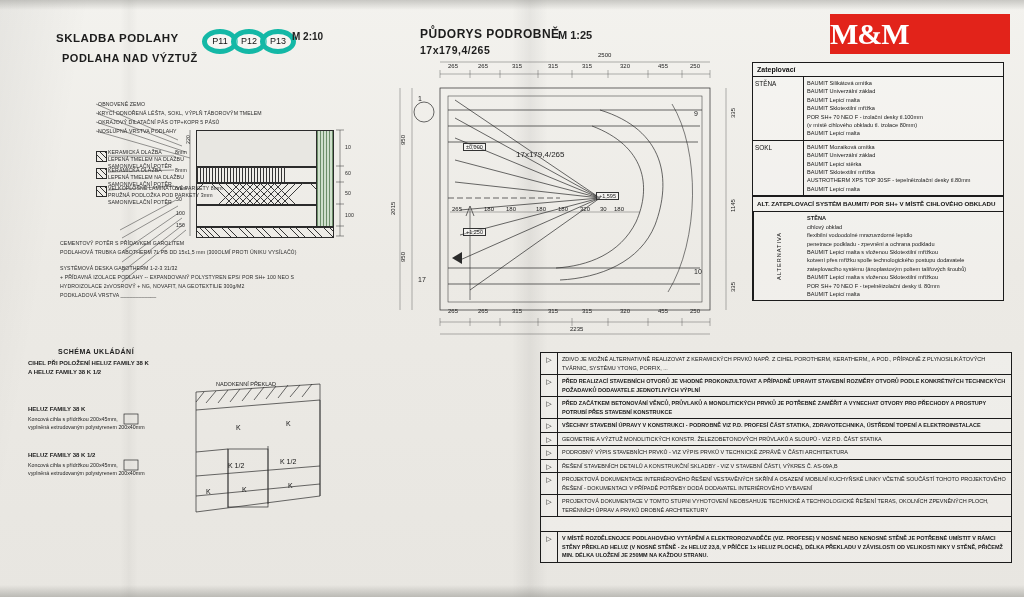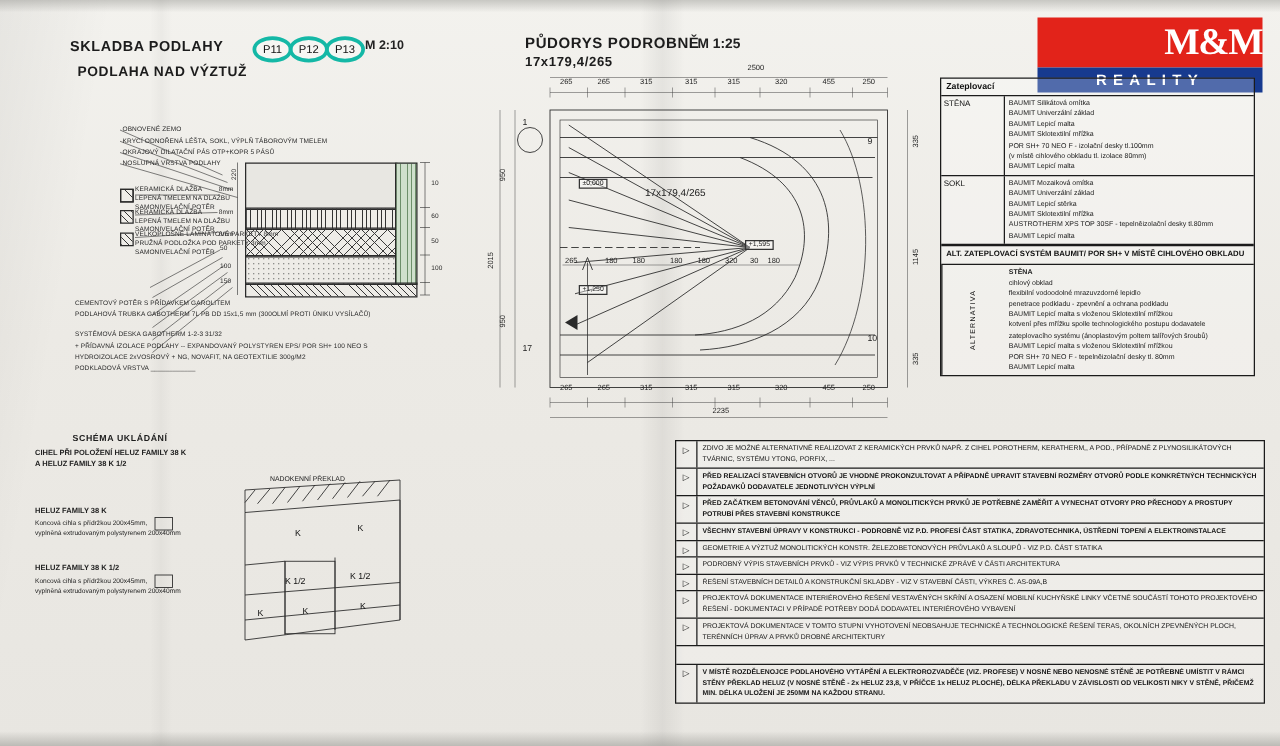--- a/index.html
+++ b/index.html
@@ -35,21 +35,21 @@
     position:absolute;left:0;bottom:0;width:1024px;height:12px;
     background:linear-gradient(0deg,rgba(120,120,115,0.4),rgba(255,255,255,0));
   }
 
   .ttl{position:absolute;font-weight:bold;color:#1c1c1c;letter-spacing:.5px;}
   .txt{position:absolute;color:#222;}
   #left-title{left:56px;top:32px;font-size:11.5px;}
   #left-subtitle{left:62px;top:52px;font-size:11px;font-weight:bold;}
 
   .circle-tag{
-    position:absolute;border:3px solid #14b8a6;border-radius:50%;
+    position:absolute;border:5px solid #14b8a6;border-radius:50%;
     width:26px;height:15px;font-size:9px;line-height:15px;text-align:center;color:#111;
     background:rgba(255,255,255,0.35);
   }
 
   .tiny{font-size:5.2px;color:#2a2a2a;line-height:1.35;letter-spacing:.1px;}
 
   
   .hatch-diag{
     background-image:repeating-linear-gradient(45deg,#333 0 0.5px,transparent 0.5px 4px);
   }
@@ -102,21 +102,21 @@
     font-size:6.2px;font-weight:bold;padding:3px 4px;border-bottom:1px solid #1b1b1b;
     border-top:1px solid #1b1b1b;line-height:1.35;color:#111;
   }
 
   
   #logo{
     position:absolute;right:14px;top:14px;width:180px;height:60px;
   }
   #logo .red{
     position:absolute;left:0;top:0;width:180px;height:40px;background:#e2231a;
-    display:flex;align-items:center;justify-content:flex-end;
+    display:flex;align-items:center;justify-content:flex-start;
   }
   #logo .red span{
     color:#fff;font-size:30px;font-weight:bold;letter-spacing:-1px;
     font-family:"Liberation Serif",serif;
   }
   #logo .blue{
     position:absolute;left:0;top:40px;width:180px;height:20px;background:#173a8f;
     display:flex;align-items:center;justify-content:center;
   }
   #logo .blue span{
@@ -362,23 +362,20 @@
 <div class="dimtxt" style="left:536px;top:206px;">180</div>
 <div class="dimtxt" style="left:558px;top:206px;">180</div>
 <div class="dimtxt" style="left:580px;top:206px;">320</div>
 <div class="dimtxt" style="left:600px;top:206px;">30</div>
 <div class="dimtxt" style="left:614px;top:206px;">180</div>
 
 <div id="logo">
   <div class="red">
     <span>M&amp;M</span>
   </div>
-  <div class="blue">
-    <span>REALITY</span>
-  </div>
 </div>
 
 <div id="baumit">
   <div class="head">Zateplovací</div>
 
   <div class="row">
     <div class="lbl">STĚNA</div>
     <div class="cell">
       <div>BAUMIT Silikátová omítka</div>
       <div>BAUMIT Univerzální základ</div>

